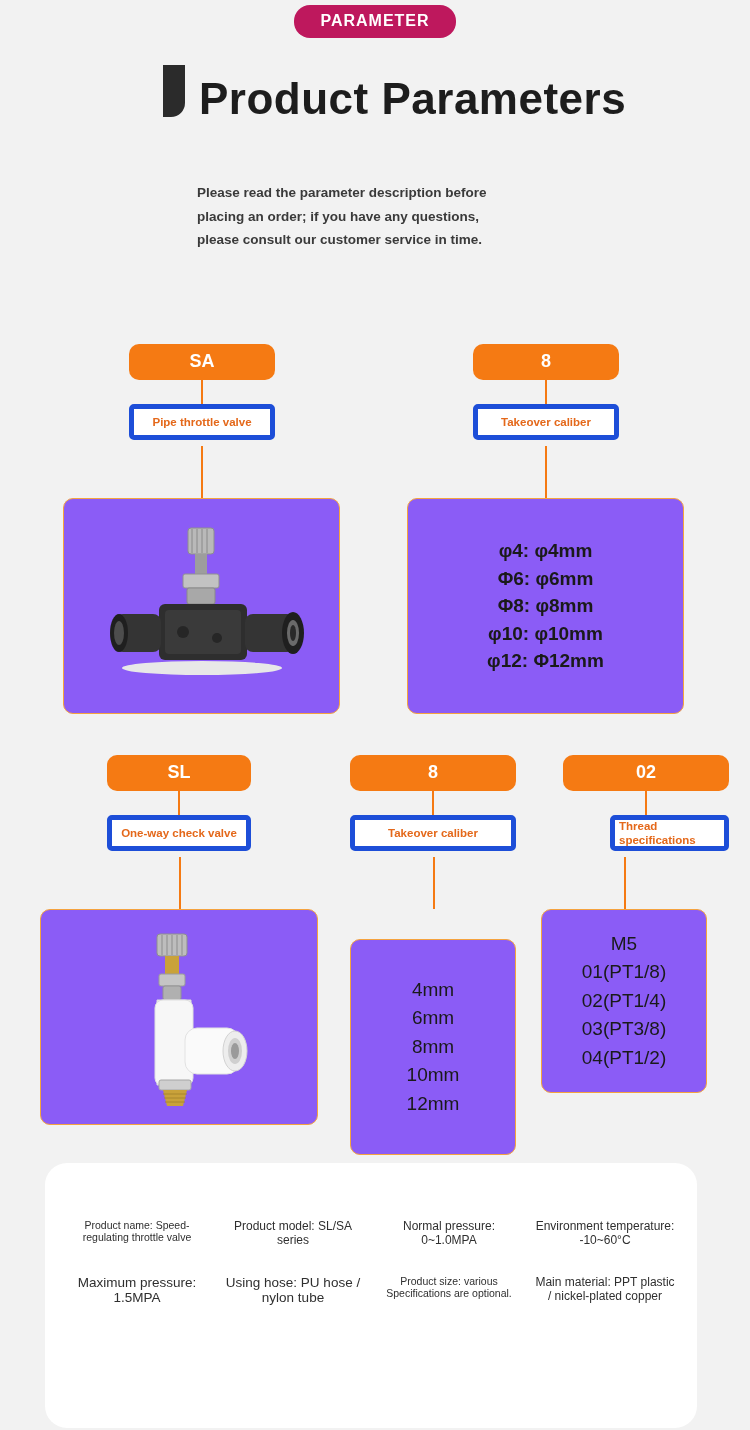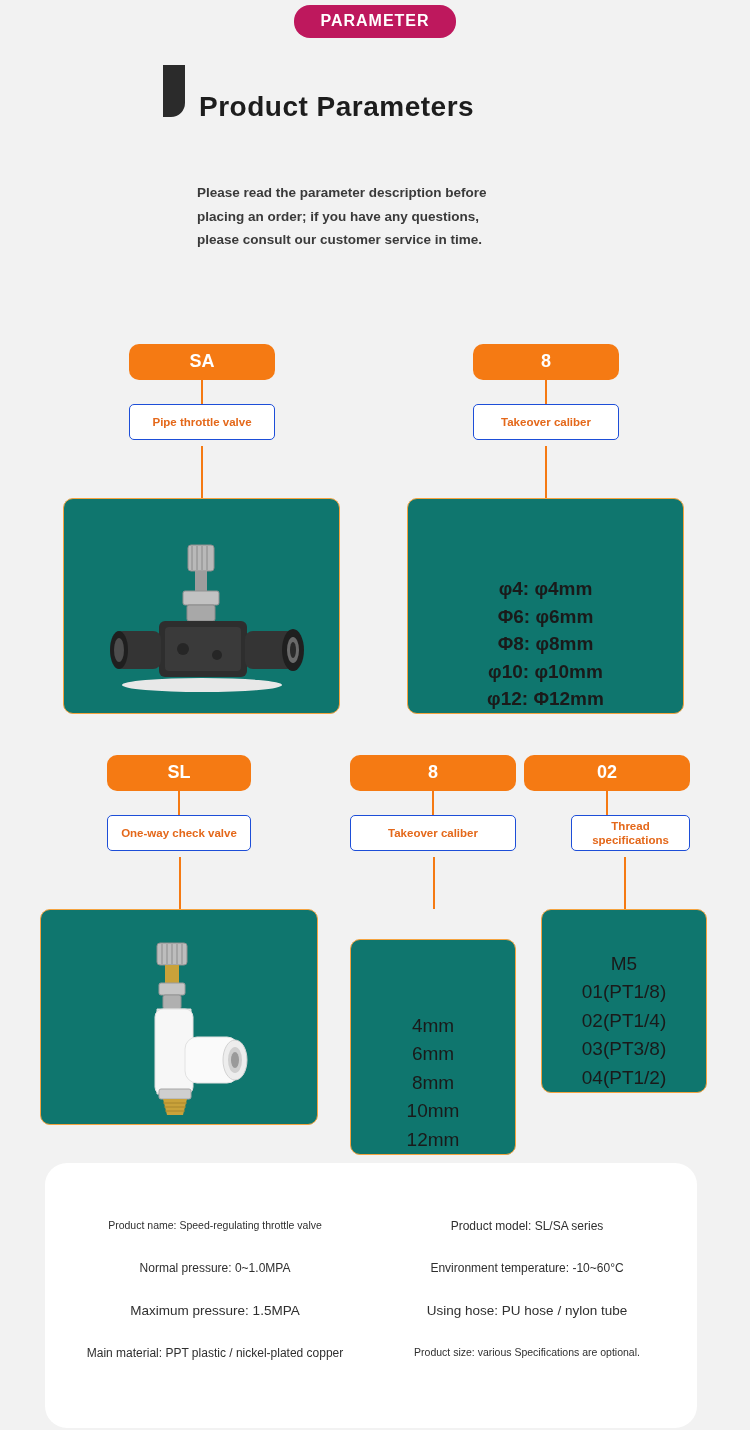--- a/index.html
+++ b/index.html
@@ -46,21 +46,21 @@
     margin-bottom: 6px;
     position: relative;
   }
   .quote-mark::after{
     content:"";
     position:absolute;
     right:-0px; bottom:-0px;
     width:0; height:0;
   }
   .heading {
-    font-size: 28px;
+    font-size: 44px;
     font-weight: bold;
     color: #1d1d1d;
     letter-spacing: 0.5px;
     line-height: 1;
     padding-bottom: 2px;
   }
 
   
   .intro {
     margin: 58px 0 0 197px;
@@ -83,39 +83,39 @@
     text-align: center;
     border-radius: 10px;
     padding: 7px 0 8px 0;
   }
   .connector {
     width: 1.5px;
     background: #f57a13;
     margin: 0 auto;
   }
   .sublabel {
-    border: 1px solid #1d4ed8;
+    border: 5px solid #1d4ed8;
     border-radius: 5px;
     background: #fff;
     color: #e4681a;
     font-size: 11.5px;
     font-weight: bold;
-    text-align: center;
+    text-align: left;
     padding: 8px 4px;
     line-height: 1.25;
     display: flex;
     align-items: center;
     justify-content: center;
   }
   .panel {
     border: 1px solid #f5a33f;
     border-radius: 10px;
-    background: #0f766e;
+    background: #8b5cf6;
     display: flex;
-    align-items: flex-end;
+    align-items: center;
     justify-content: center;
     text-align: center;
   }
   .spec-list {
     font-size: 19px;
     color: #1a1a1a;
     line-height: 1.45;
     font-weight: bold;
   }
   .spec-list-plain {
@@ -128,21 +128,21 @@
   
   .bottom-card {
     position: absolute;
     left: 45px; top: 1163px;
     width: 652px; height: 265px;
     background: #ffffff;
     border-radius: 22px;
   }
   .specs-grid {
     display: grid;
-    grid-template-columns: 1fr 1fr;
+    grid-template-columns: 1fr 1fr 1fr 1fr;
     row-gap: 0px;
     padding: 42px 14px 0 14px;
   }
   .spec-cell {
     text-align: center;
     color: #2f2f2f;
     padding: 14px 6px;
   }
   .s-sm { font-size: 10.5px; }
   .s-md { font-size: 12px; }
@@ -269,21 +269,21 @@
   <div class="panel" style="position:absolute; left:350px; top:909px; width:166px; height:216px;margin-top:30px;">
     <div class="spec-list-plain">
       <div>4mm</div>
       <div>6mm</div>
       <div>8mm</div>
       <div>10mm</div>
       <div>12mm</div>
     </div>
   </div>
 
-  <div class="group" style="left:524px; top:755px; width:166px;">
+  <div class="group" style="left:563px; top:755px; width:166px;">
     <div class="tag">02</div>
     <div class="connector" style="height:24px;"></div>
     <div class="sublabel" style="height:36px;margin-left:47px;">Thread specifications</div>
   </div>
   <div class="connector" style="position:absolute; left:624px; top:857px; height:52px;"></div>
   <div class="panel" style="position:absolute; left:541px; top:909px; width:166px; height:184px;">
     <div class="spec-list-plain">
       <div>M5</div>
       <div>01(PT1/8)</div>
       <div>02(PT1/4)</div>
@@ -293,18 +293,18 @@
   </div>
 
   <div class="bottom-card">
     <div class="specs-grid">
       <div class="spec-cell s-sm">Product name: Speed-regulating throttle valve</div>
       <div class="spec-cell s-md">Product model: SL/SA series</div>
       <div class="spec-cell s-md">Normal pressure: 0~1.0MPA</div>
       <div class="spec-cell s-md">Environment temperature: -10~60°C</div>
       <div class="spec-cell s-lg">Maximum pressure: 1.5MPA</div>
       <div class="spec-cell s-lg">Using hose: PU hose / nylon tube</div>
+      <div class="spec-cell s-sm">Product size: various Specifications are optional.</div>
       <div class="spec-cell s-md">Main material: PPT plastic / nickel-plated copper</div>
-      <div class="spec-cell s-sm">Product size: various Specifications are optional.</div>
     </div>
   </div>
 
 </div>
 
 </body></html>

